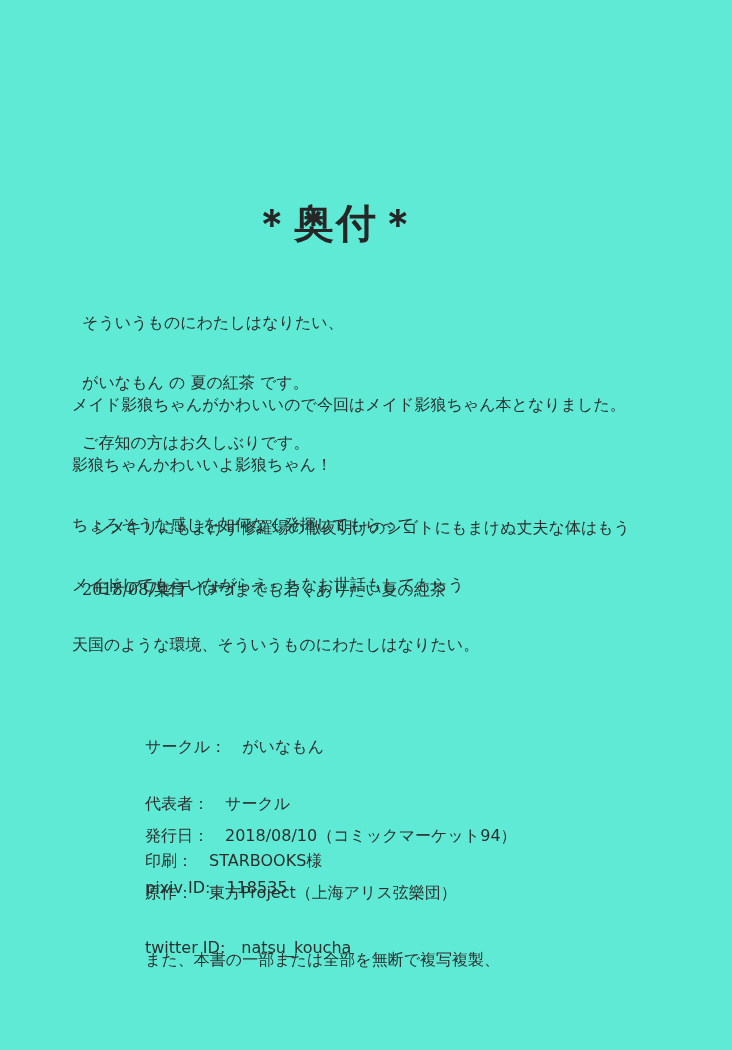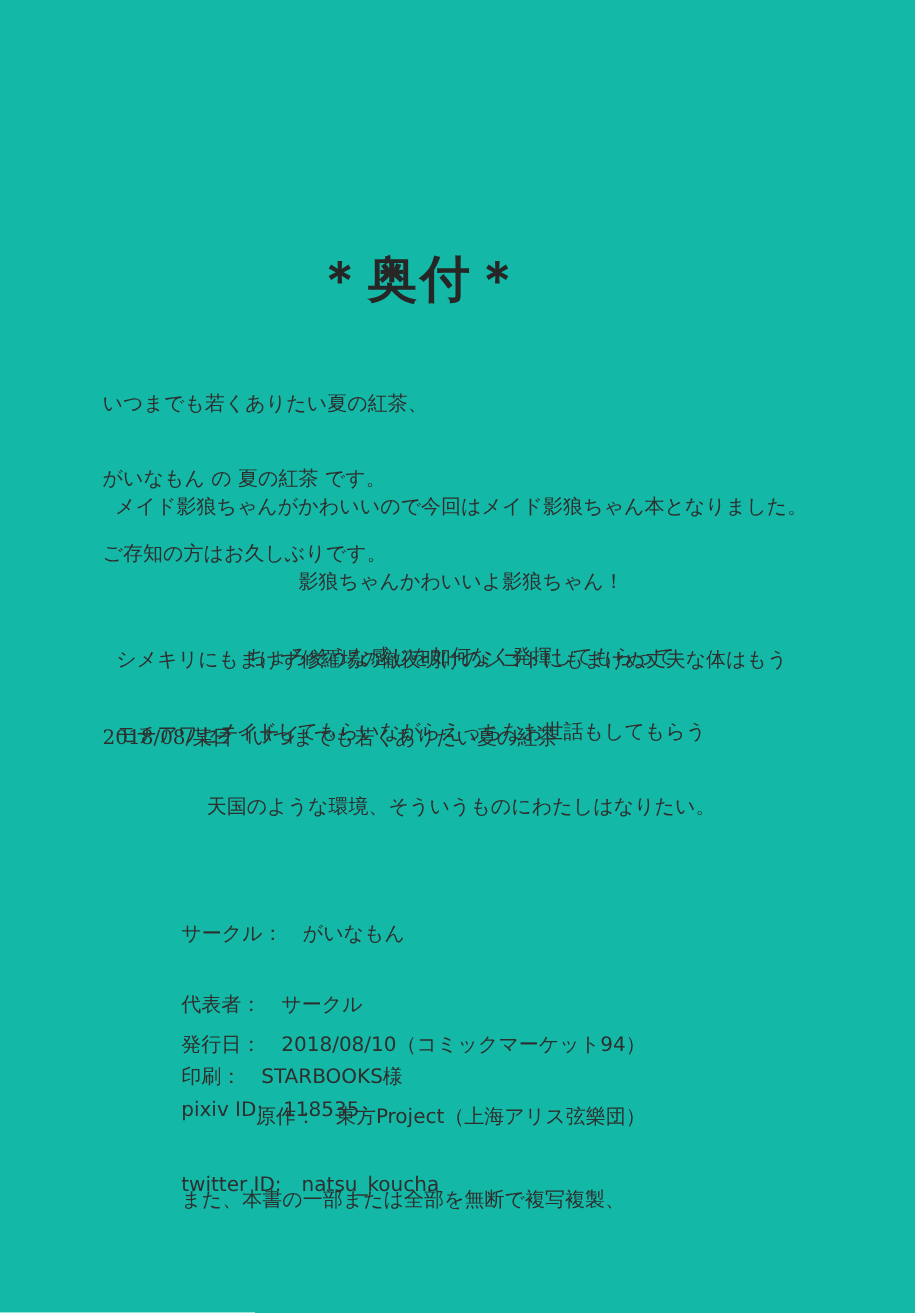--- a/index.html
+++ b/index.html
@@ -4,21 +4,21 @@
 <style>
   html, body {
     margin: 0;
     padding: 0;
     background: #ffffff;
   }
   .page {
     position: relative;
     width: 732px;
     height: 1050px;
-    background: #14b8a6;
+    background: #5eead4;
     color: #2e2e2e;
     overflow: hidden;
   }
   .serif-text {
     font-family: "DejaVu Serif", "Liberation Serif", serif;
   }
   .sans-text {
     font-family: "DejaVu Sans", "Liberation Sans", sans-serif;
   }
   .title {
@@ -36,39 +36,39 @@
     position: absolute;
     font-size: 16px;
     line-height: 20px;
     white-space: pre;
     color: #2e2e2e;
   }
   .text-block div {
     height: 20px;
   }
   #intro          { left: 82px;  top: 273px; }
-  #main-comment   { left: 92px;  top: 355px; text-align: center; }
+  #main-comment   { left: 72px;  top: 355px; }
   #closing-comment{ left: 93px;  top: 478px; }
   #signature      { left: 82px;  top: 540px; }
   #credits        { left: 145px; top: 699px; line-height: 19px; }
   #credits div    { height: 19px; }
   #publication    { left: 145px; top: 788px; line-height: 19px; }
-  #publication div{ height: 19px; text-align: right; }
+  #publication div{ height: 19px; }
   #contact        { left: 145px; top: 838px; }
   #notice         { left: 145px; top: 910px; }
 </style>
 </head>
 <body>
 
 <div class="page">
 
   <div class="title serif-text">＊奥付＊</div>
 
   <div id="intro" class="text-block serif-text">
-    <div>いつまでも若くありたい夏の紅茶、</div>
+    <div>そういうものにわたしはなりたい、</div>
     <div>がいなもん の 夏の紅茶 です。</div>
     <div>ご存知の方はお久しぶりです。</div>
   </div>
 
   <div id="main-comment" class="text-block serif-text">
     <div>メイド影狼ちゃんがかわいいので今回はメイド影狼ちゃん本となりました。</div>
     <div>影狼ちゃんかわいいよ影狼ちゃん！</div>
     <div>ちょろそうな感じを如何なく発揮してもらって</div>
     <div>メイドしてもらいながらえっちなお世話もしてもらう</div>
     <div>天国のような環境、そういうものにわたしはなりたい。</div>

